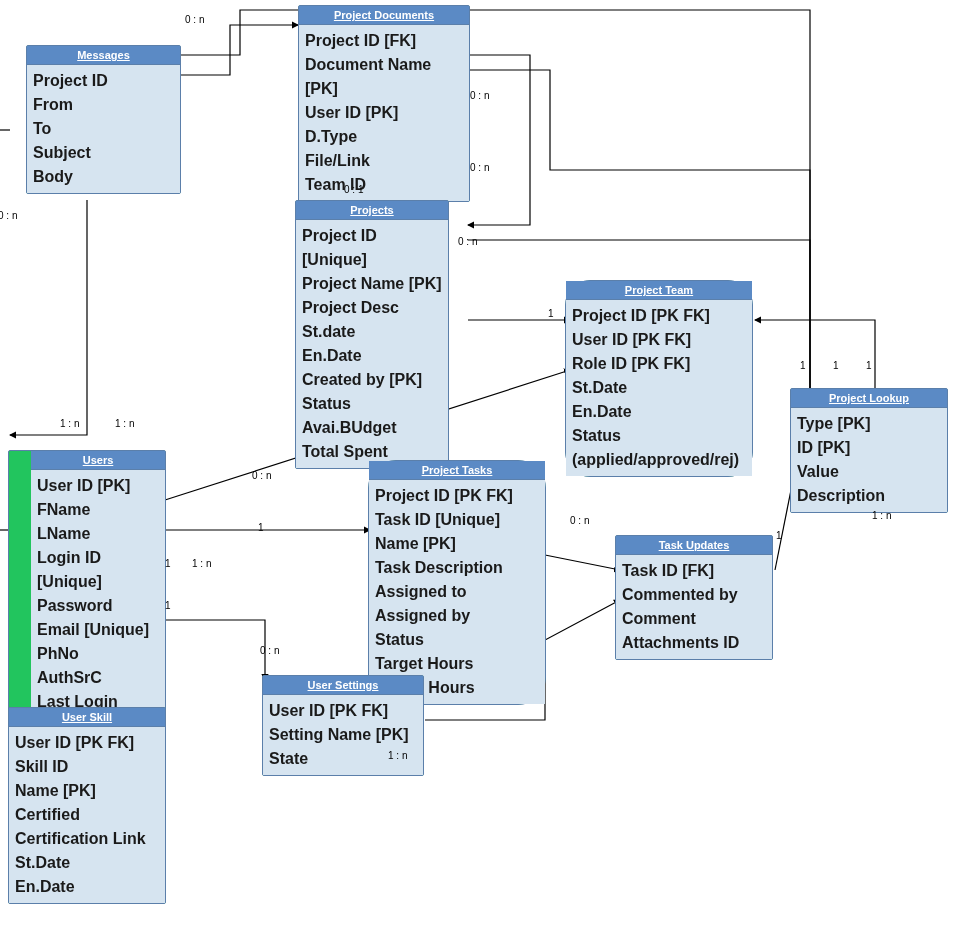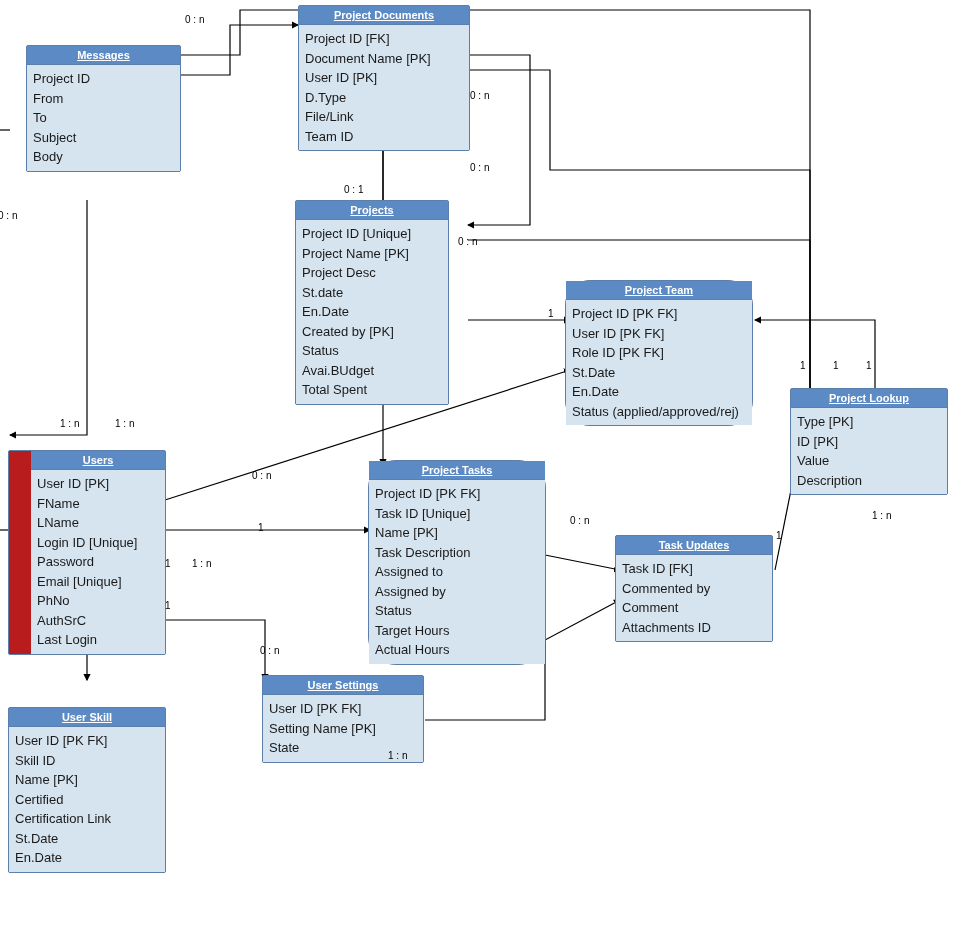--- a/index.html
+++ b/index.html
@@ -14,39 +14,40 @@
     }
     .diagram-container {
       position: relative;
       width: 962px;
       height: 937px;
       background: #fff;
     }
     .entity-box {
       position: absolute;
       border: 1.5px solid #5b7faa;
-      background: #b91c1c;
+      background: #22c55e;
       border-radius: 2px;
     }
     .entity-header {
       background: #5b8ac5;
       color: #fff;
       font-weight: bold;
       font-size: 11px;
       text-align: center;
       padding: 3px 5px;
       border-bottom: 1.5px solid #5b7faa;
       text-decoration: underline;
     }
     .entity-body {
       padding: 4px 6px;
       color: #1a1a1a;
-      font-size: 13px;
+      font-size: 16px;
       line-height: 1.5;
       background: #d6e4f0;
+      font-weight: bold;
     }
     .relation-label {
       position: absolute;
       font-size: 10px;
       color: #000;
       font-family: Arial, sans-serif;
     }
     svg.connections {
       position: absolute;
       top: 0; left: 0;

